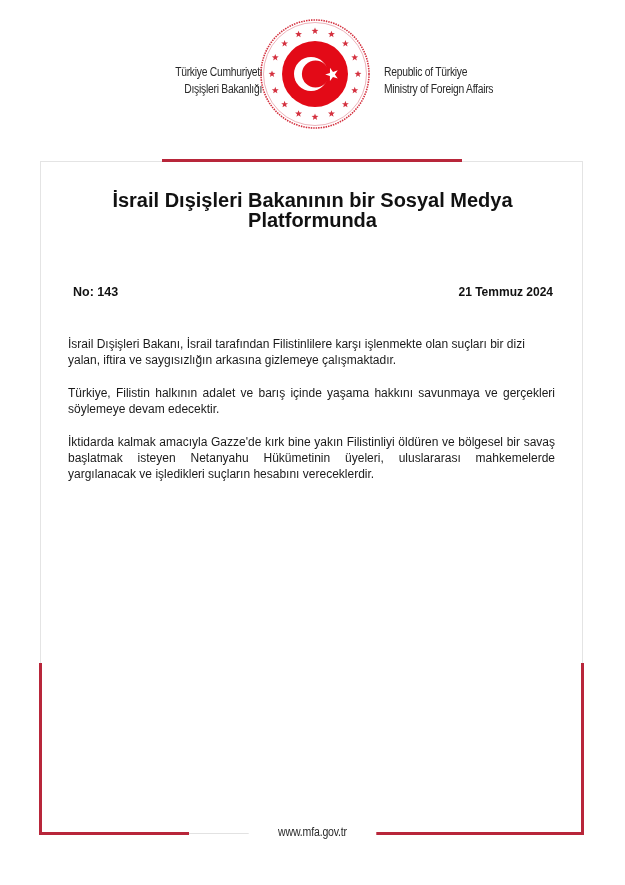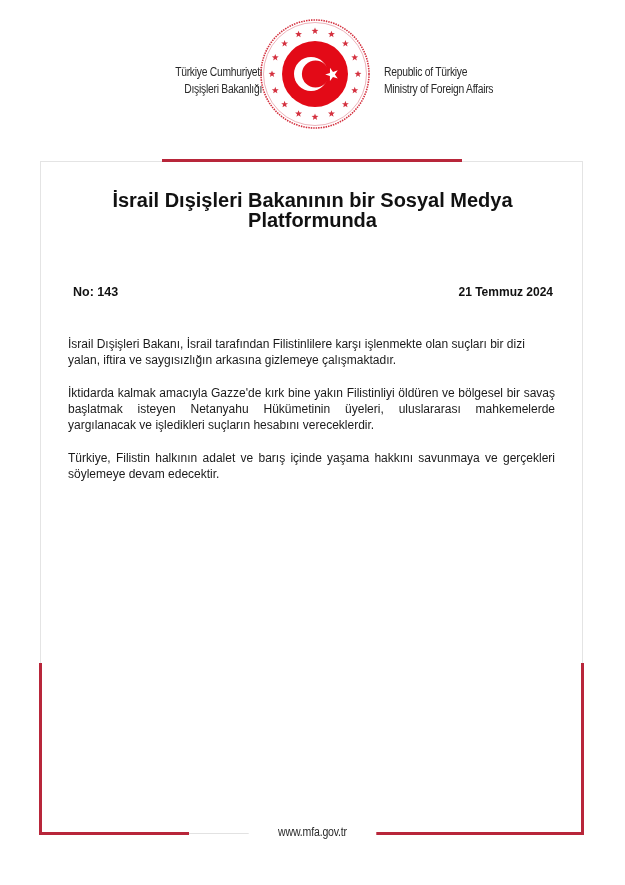--- a/index.html
+++ b/index.html
@@ -102,15 +102,15 @@
 
 <div class="title">
   <div>İsrail Dışişleri Bakanının bir Sosyal Medya Platformunda</div>
 </div>
 
 <div class="meta-no">No: 143</div>
 <div class="meta-date">21 Temmuz 2024</div>
 
 <div class="body">
   <p>İsrail Dışişleri Bakanı, İsrail tarafından Filistinlilere karşı işlenmekte olan suçları bir dizi yalan, iftira ve saygısızlığın arkasına gizlemeye çalışmaktadır.</p>
+  <p>Türkiye, Filistin halkının adalet ve barış içinde yaşama hakkını savunmaya ve gerçekleri söylemeye devam edecektir.</p>
   <p>İktidarda kalmak amacıyla Gazze'de kırk bine yakın Filistinliyi öldüren ve bölgesel bir savaş başlatmak isteyen Netanyahu Hükümetinin üyeleri, uluslararası mahkemelerde yargılanacak ve işledikleri suçların hesabını vereceklerdir.</p>
-  <p>Türkiye, Filistin halkının adalet ve barış içinde yaşama hakkını savunmaya ve gerçekleri söylemeye devam edecektir.</p>
 </div>
 
 </body></html>

